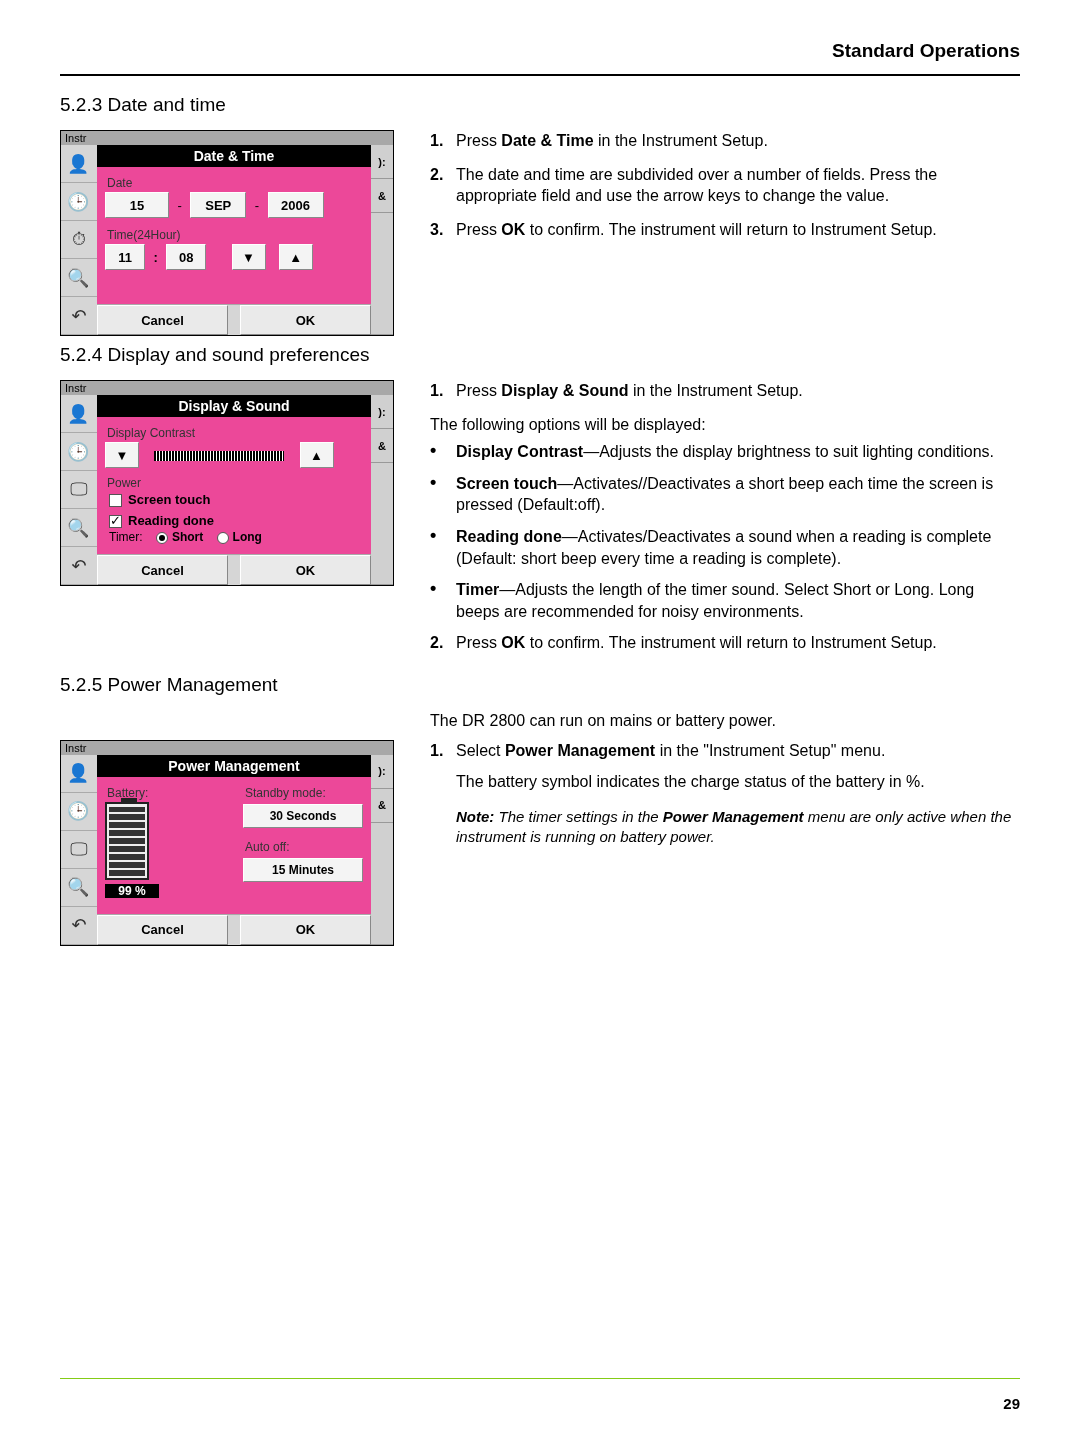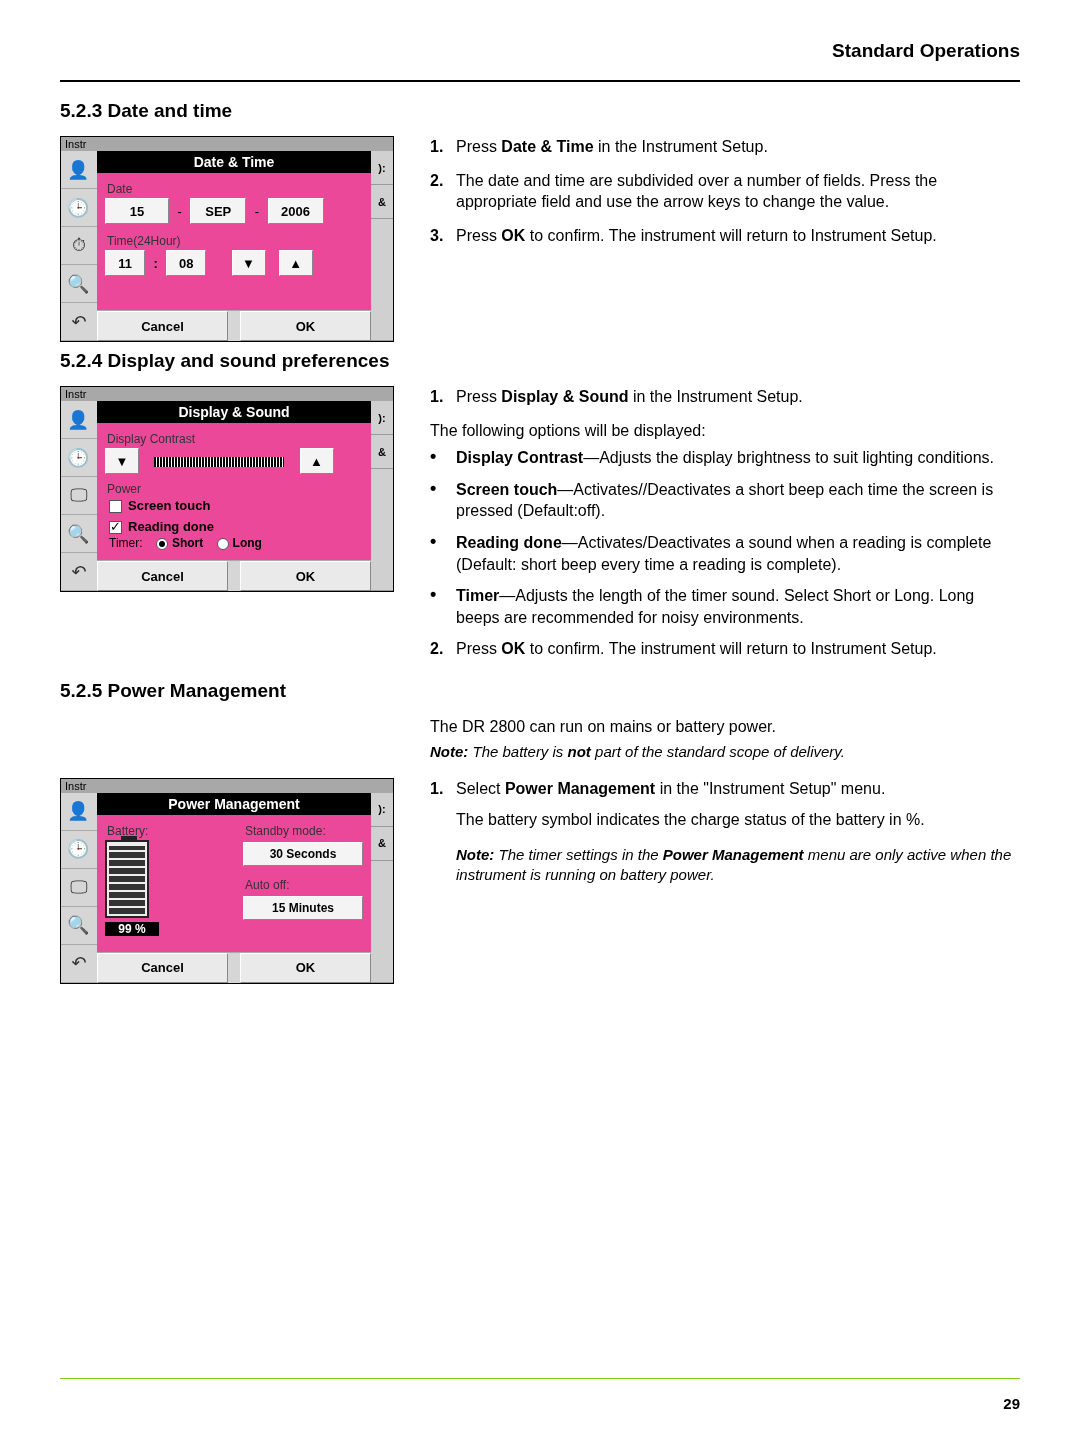--- a/index.html
+++ b/index.html
@@ -10,26 +10,26 @@
     background: #fff;
     color: #000;
     position: relative;
     padding: 40px 60px 30px 60px;
   }
   .page-header {
     text-align: right;
     font-weight: bold;
     font-size: 19px;
     border-bottom: 2px solid #000;
-    padding-bottom: 18px;
+    padding-bottom: 12px;
     margin-bottom: 18px;
   }
   h2.section {
     font-size: 19px;
-    font-weight: bold;
+    font-weight: normal;
     margin: 0 0 14px 0;
   }
   .row {
     display: flex;
     align-items: flex-start;
     gap: 30px;
     margin-bottom: 8px;
   }
   .left-col { width: 340px; flex: 0 0 340px; }
   .right-col { flex: 1; font-size: 16px; line-height: 1.35; }
@@ -296,21 +296,20 @@
         </li>
     </ol>
   </div>
 </div>
 
 <h2 class="section">5.2.5  Power Management</h2>
 <div class="row">
   <div class="left-col"></div>
   <div class="right-col">
     <p>The DR 2800 can run on mains or battery power.</p>
-    <p class="note-line"><span class="bold ital">Note: </span><span>The battery is </span><span class="bold ital">not</span><span> part of the standard scope of delivery.</span></p>
   </div>
 </div>
 
 <div class="row" style="margin-top:6px">
   <div class="left-col">
     <div class="shot">
       <div class="topstrip">Instr</div>
       <div class="shot-inner">
         <div class="sidebar">
           <div class="sicon">👤</div>

